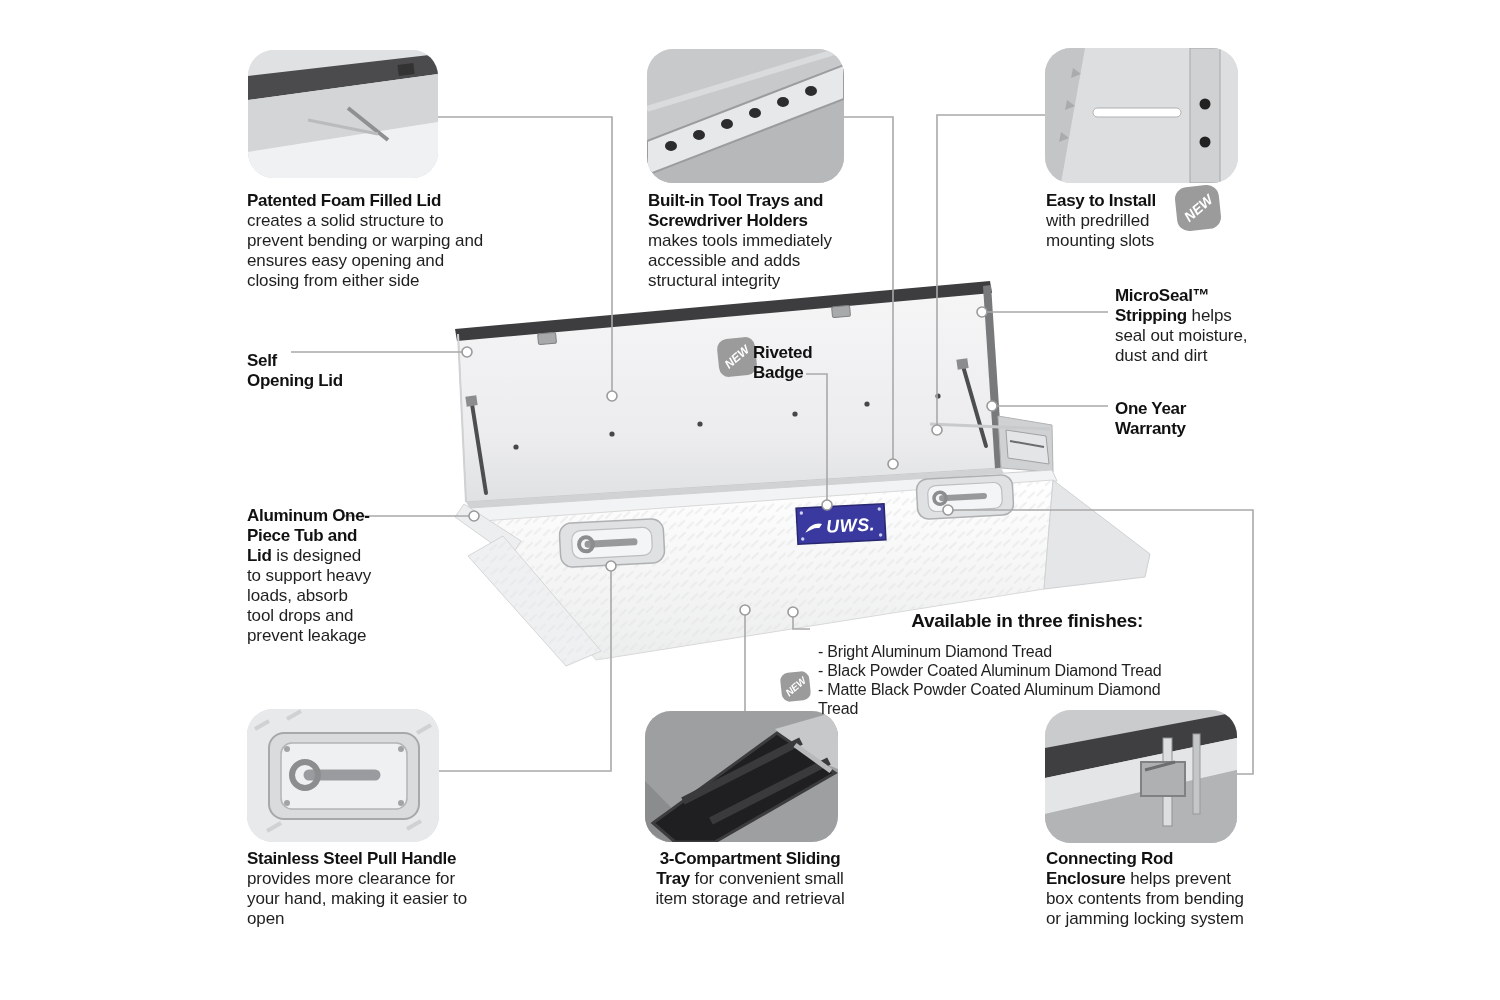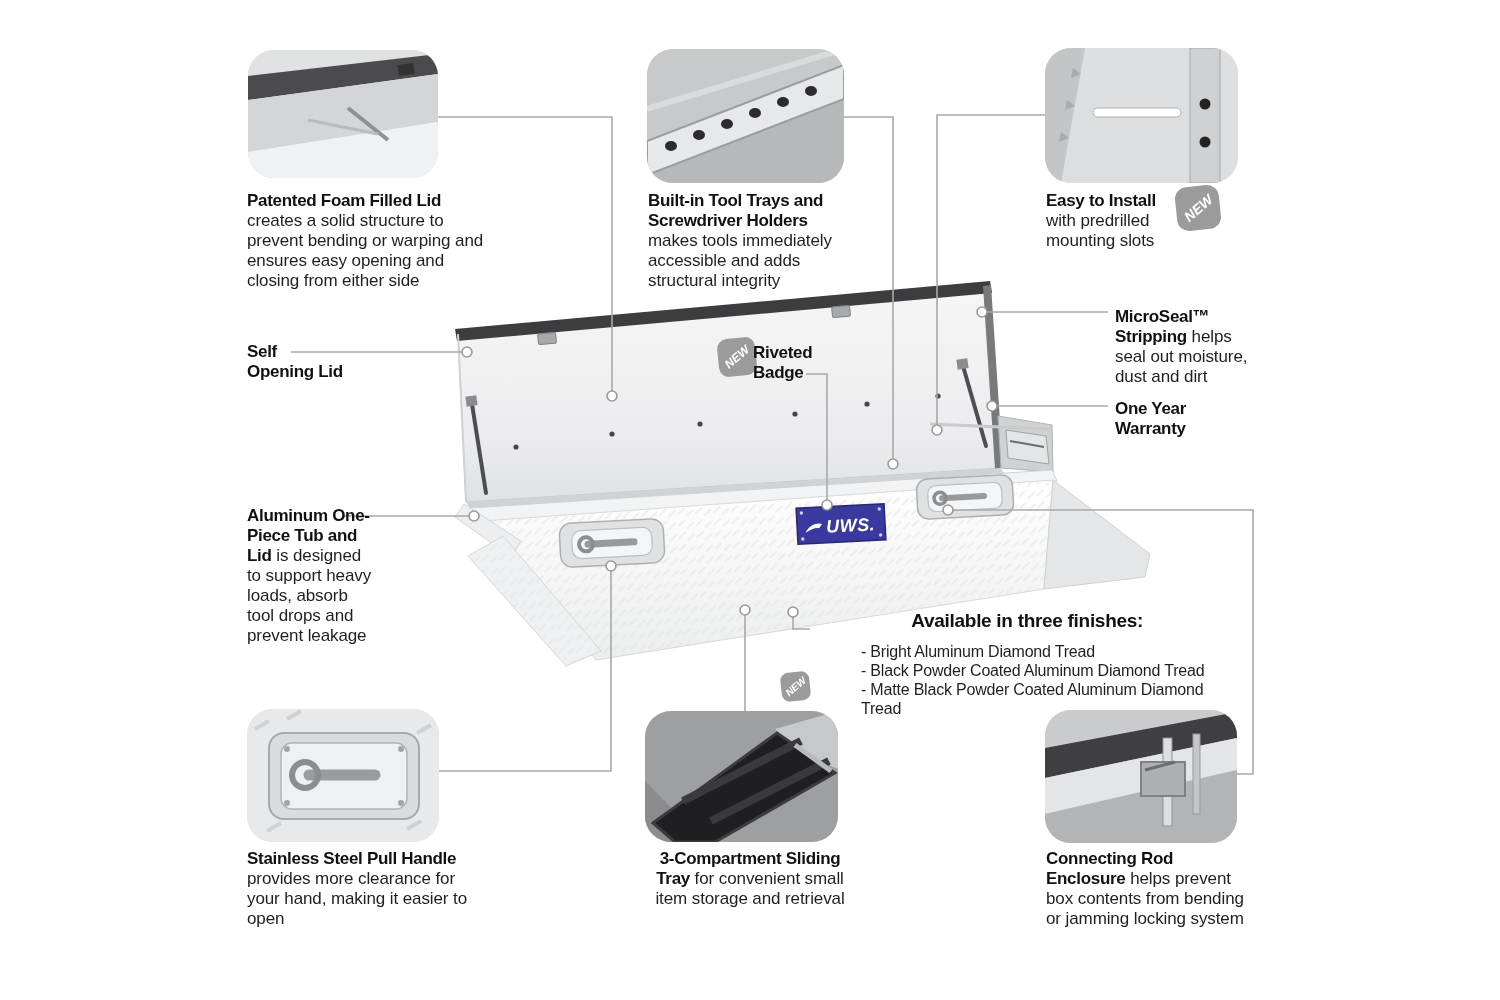--- a/index.html
+++ b/index.html
@@ -243,46 +243,46 @@
   </div>
 
   <div class="blk" style="left:1046px;top:191px;width:160px;">
     <b class="tb">Easy to Install</b><span>with predrilled mounting slots</span>
   </div>
   <div class="new-badge nb-lg" style="left:1176px;top:186px;">
     <span>NEW</span>
   </div>
 
   <div class="blk" style="left:247px;top:342px;width:118px;">
-    <b class="tb" style="width:96px;">Self Opening Lid</b>
+    <b class="tb" style="width:96px;margin-top:9px;">Self Opening Lid</b>
   </div>
 
   <div class="blk" style="left:247px;top:506px;width:128px;">
     <b>Aluminum One-Piece Tub and Lid</b> <span>is designed to support heavy loads, absorb tool drops and prevent leakage</span>
   </div>
 
   <div class="new-badge nb-md" style="left:718px;top:338px;">
     <span>NEW</span>
   </div>
   <div class="blk" style="left:753px;top:343px;width:92px;">
     <b>Riveted Badge</b>
   </div>
 
-  <div class="blk" style="left:1115px;top:307px;width:152px;">
+  <div class="blk" style="left:1115px;top:286px;width:152px;">
     <b>MicroSeal™ Stripping</b> <span>helps seal out moisture, dust and dirt</span>
   </div>
 
   <div class="blk" style="left:1115px;top:399px;width:110px;">
     <b>One Year Warranty</b>
   </div>
 
   <div class="blk head-lg" style="left:813px;top:611px;width:330px;">
     <span>Available in three finishes:</span>
   </div>
-  <div class="blk fin-items" style="left:818px;top:642px;width:352px;margin-left:43px;">
+  <div class="blk fin-items" style="left:818px;top:642px;width:352px;">
     <div>- Bright Aluminum Diamond Tread</div>
     <div>- Black Powder Coated Aluminum Diamond Tread</div>
     <div>- Matte Black Powder Coated Aluminum Diamond Tread</div>
   </div>
   <div class="new-badge nb-sm" style="left:781px;top:672px;">
     <span>NEW</span>
   </div>
 
   <div class="blk" style="left:247px;top:849px;width:240px;">
     <b class="tb">Stainless Steel Pull Handle</b><span>provides more clearance for your hand, making it easier to open</span>

